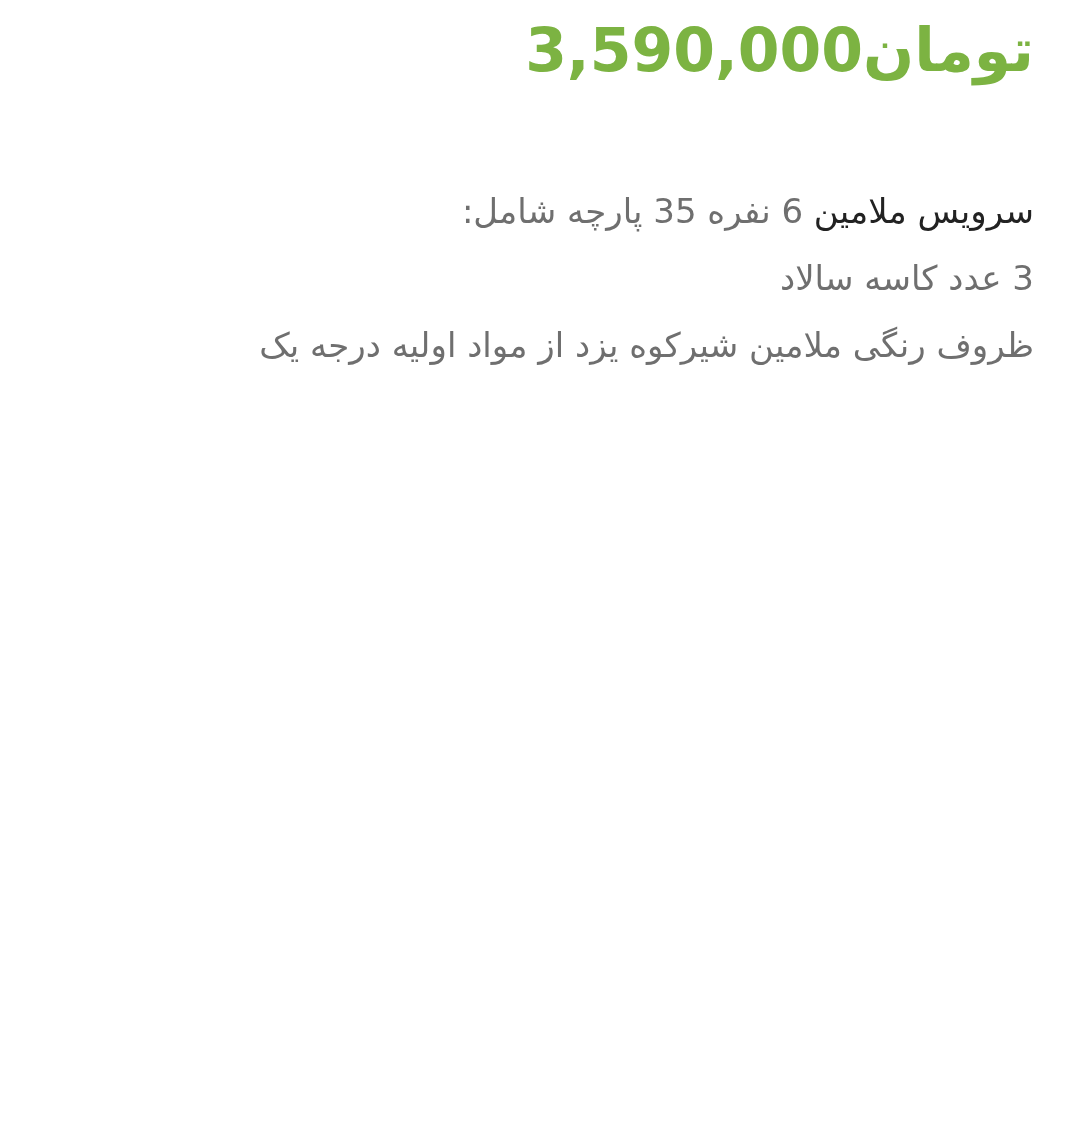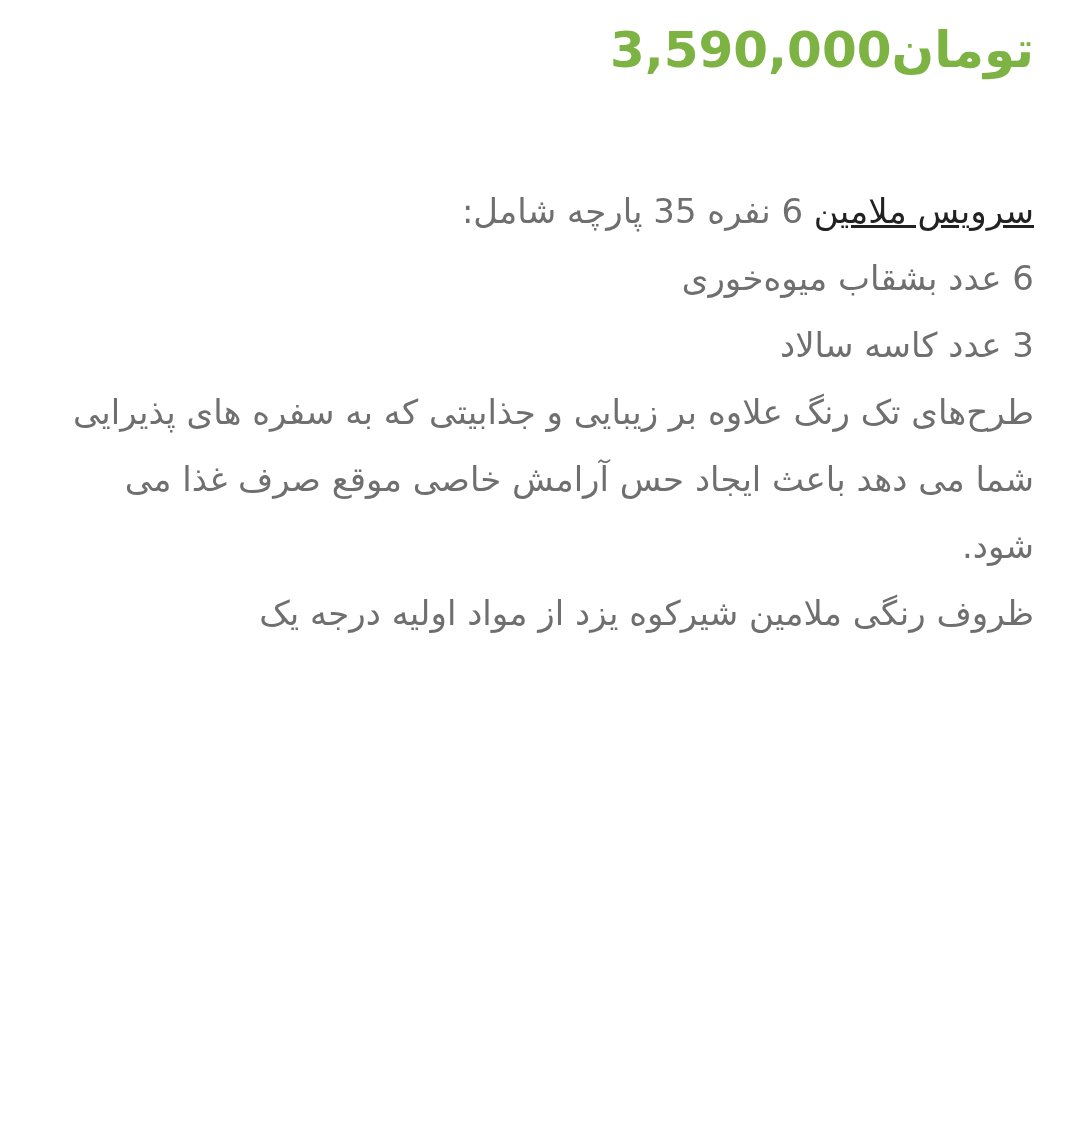--- a/index.html
+++ b/index.html
@@ -1,33 +1,31 @@
 <!DOCTYPE html>
 <html><head>
 <meta charset="utf-8">
 <style>
   html, body { margin:0; padding:0; background:#ffffff; }
   body { width:1080px; height:1147px; overflow:hidden; position:relative;
          font-family:"DejaVu Sans","Liberation Sans",sans-serif; }
   .page { direction:rtl; padding:0 46px 0 60px; }
-  .price { color:#7cb342; font-weight:bold; font-size:50px; line-height:60px;
+  .price { color:#7cb342; font-weight:bold; font-size:60px; line-height:60px;
            margin-top:20px; height:70px; text-align:right; direction:rtl; }
   .desc { margin-top:88px; color:#6f6f6f; font-size:34px; line-height:67px; text-align:right; }
-  .desc .dark { color:#222222;text-decoration:underline; }
+  .desc .dark { color:#222222; }
   .line { display:block; white-space:nowrap; }
   .para { display:block; }
 </style>
 </head>
 <body>
 
 <div class="page">
   <div class="price">
     <span>تومان</span><span>3,590,000</span>
   </div>
 
   <div class="desc">
     <span class="line"><span class="dark">سرویس ملامین</span><span> 6 نفره 35 پارچه شامل:</span></span>
-    <span class="line">6 عدد بشقاب میوه‌خوری</span>
     <span class="line">3 عدد کاسه سالاد</span>
-    <span class="para">طرح‌های تک رنگ علاوه بر زیبایی و جذابیتی که به سفره های پذیرایی شما می دهد باعث ایجاد حس آرامش خاصی موقع صرف غذا می شود.</span>
     <span class="para">ظروف رنگی ملامین شیرکوه یزد از مواد اولیه درجه یک</span>
   </div>
 </div>
 
 </body></html>

